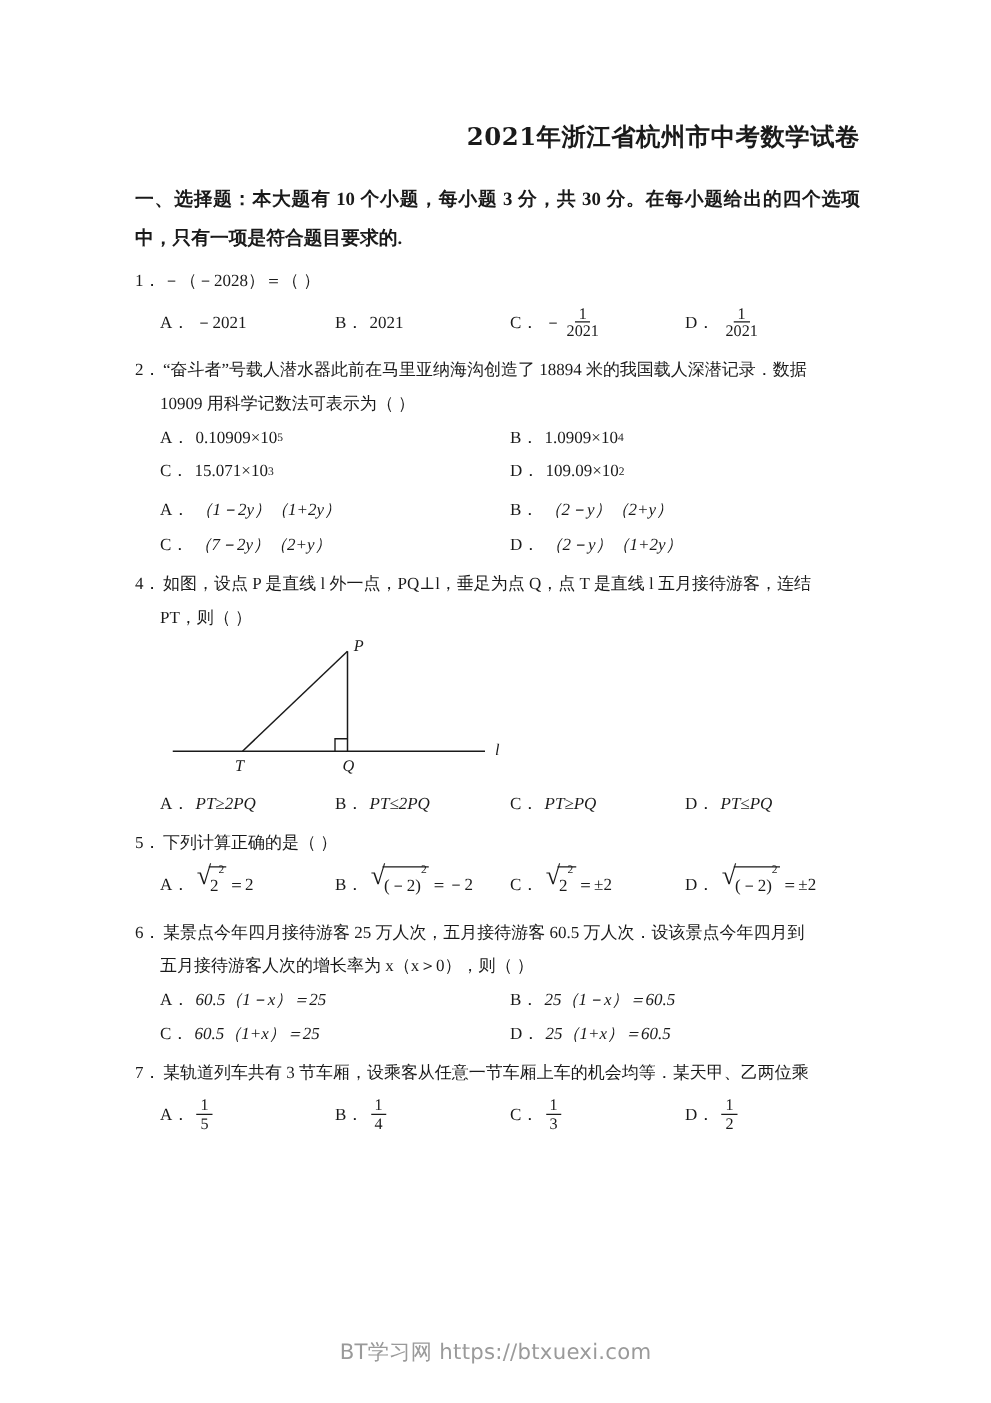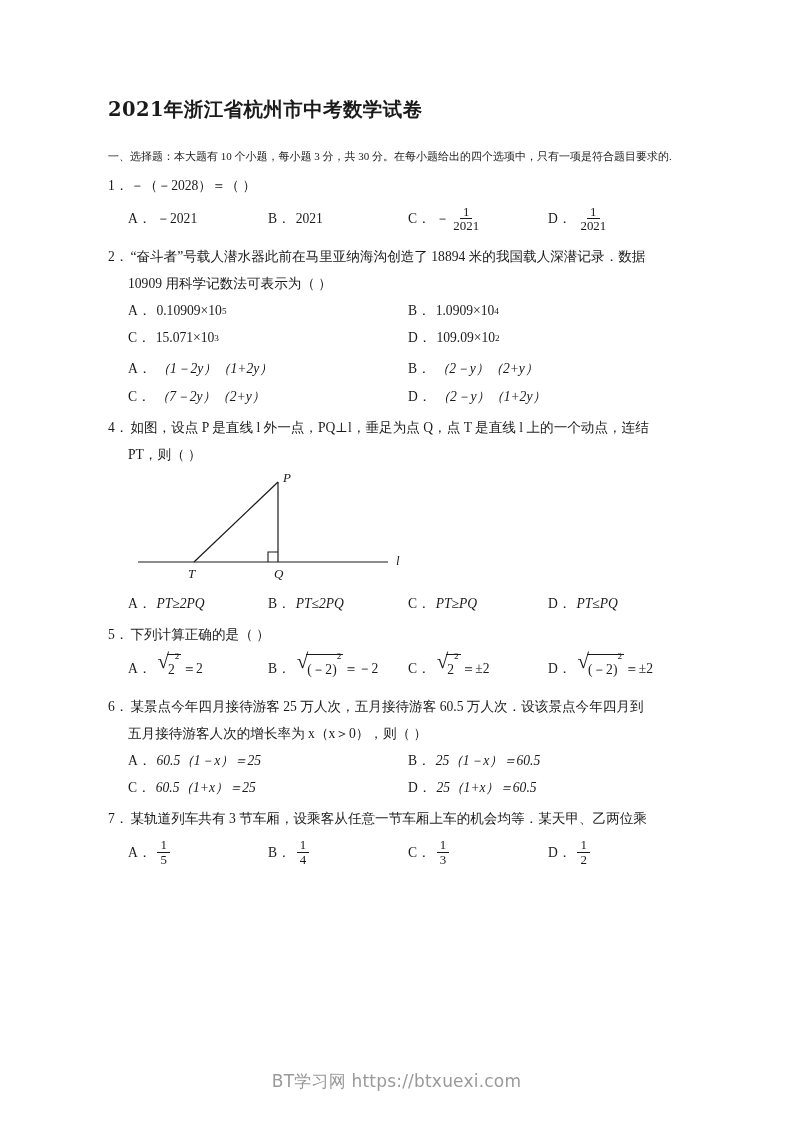--- a/index.html
+++ b/index.html
@@ -16,30 +16,30 @@
     color: #1a1a1a;
     overflow: hidden;
   }
   .content {
     position: absolute;
     left: 108px;
     top: 96px;
     width: 580px;
   }
   .doc-title {
-    text-align: left;
+    text-align: right;
     font-size: 19.5px;
     font-weight: bold;
     letter-spacing: 0.4px;
     margin: 0 0 22px 0;
     font-family: "DejaVu Serif", "Liberation Serif", serif;
   }
   .section-head {
-    font-size: 11px;
-    font-weight: normal;
+    font-size: 15px;
+    font-weight: bold;
     line-height: 2.05;
     margin: 0 0 4px 0;
     text-align: justify;
   }
   .q-block {
     margin-bottom: 4px;
   }
   .q-stem {
     font-size: 13.6px;
     line-height: 2.0;
@@ -251,21 +251,21 @@
           <span class="opt">
             <span class="lab">D．</span>
             <span class="ital">（2－y）（1+2y）</span>
           </span>
         </div>
       </div>
     </div>
 
     <div class="q-block">
       <div class="q-stem">
-        <span class="qnum">4．</span><span>如图，设点 P 是直线 l 外一点，PQ⊥l，垂足为点 Q，点 T 是直线 l 上的一个动点，连结</span>
+        <span class="qnum">4．</span><span>如图，设点 P 是直线 l 外一点，PQ⊥l，垂足为点 Q，点 T 是直线 l 五月接待游客，连结</span>
       </div>
       <div class="q-stem stem-cont">PT，则（      ）</div>
 
       <div class="figure">
         <svg width="300" height="118" viewBox="0 0 300 118">
 
           <line x1="0" y1="92" x2="250" y2="92" stroke="#1a1a1a" stroke-width="1.2"></line>
 
           <line x1="140" y1="12" x2="140" y2="92" stroke="#1a1a1a" stroke-width="1.2"></line>
 

